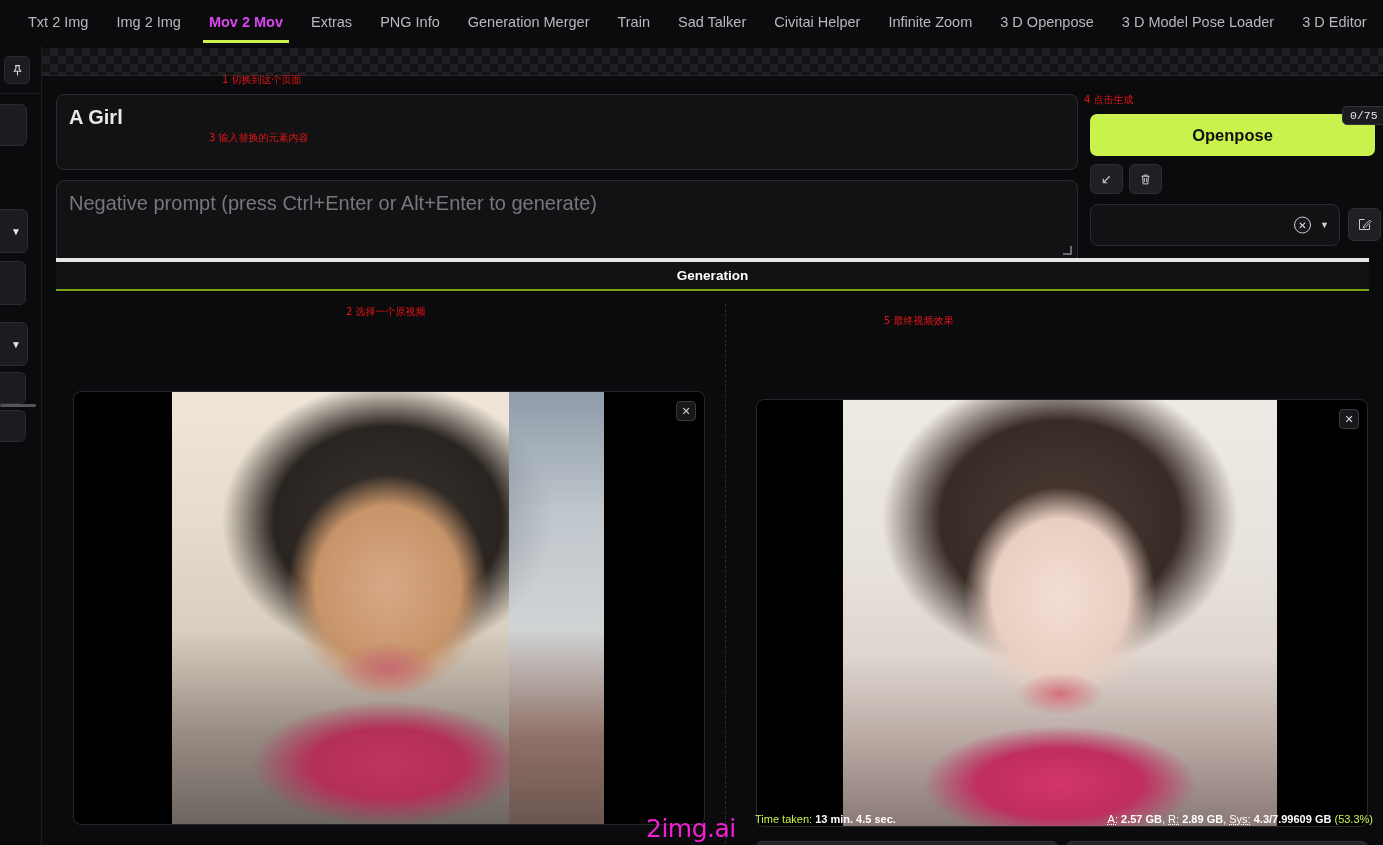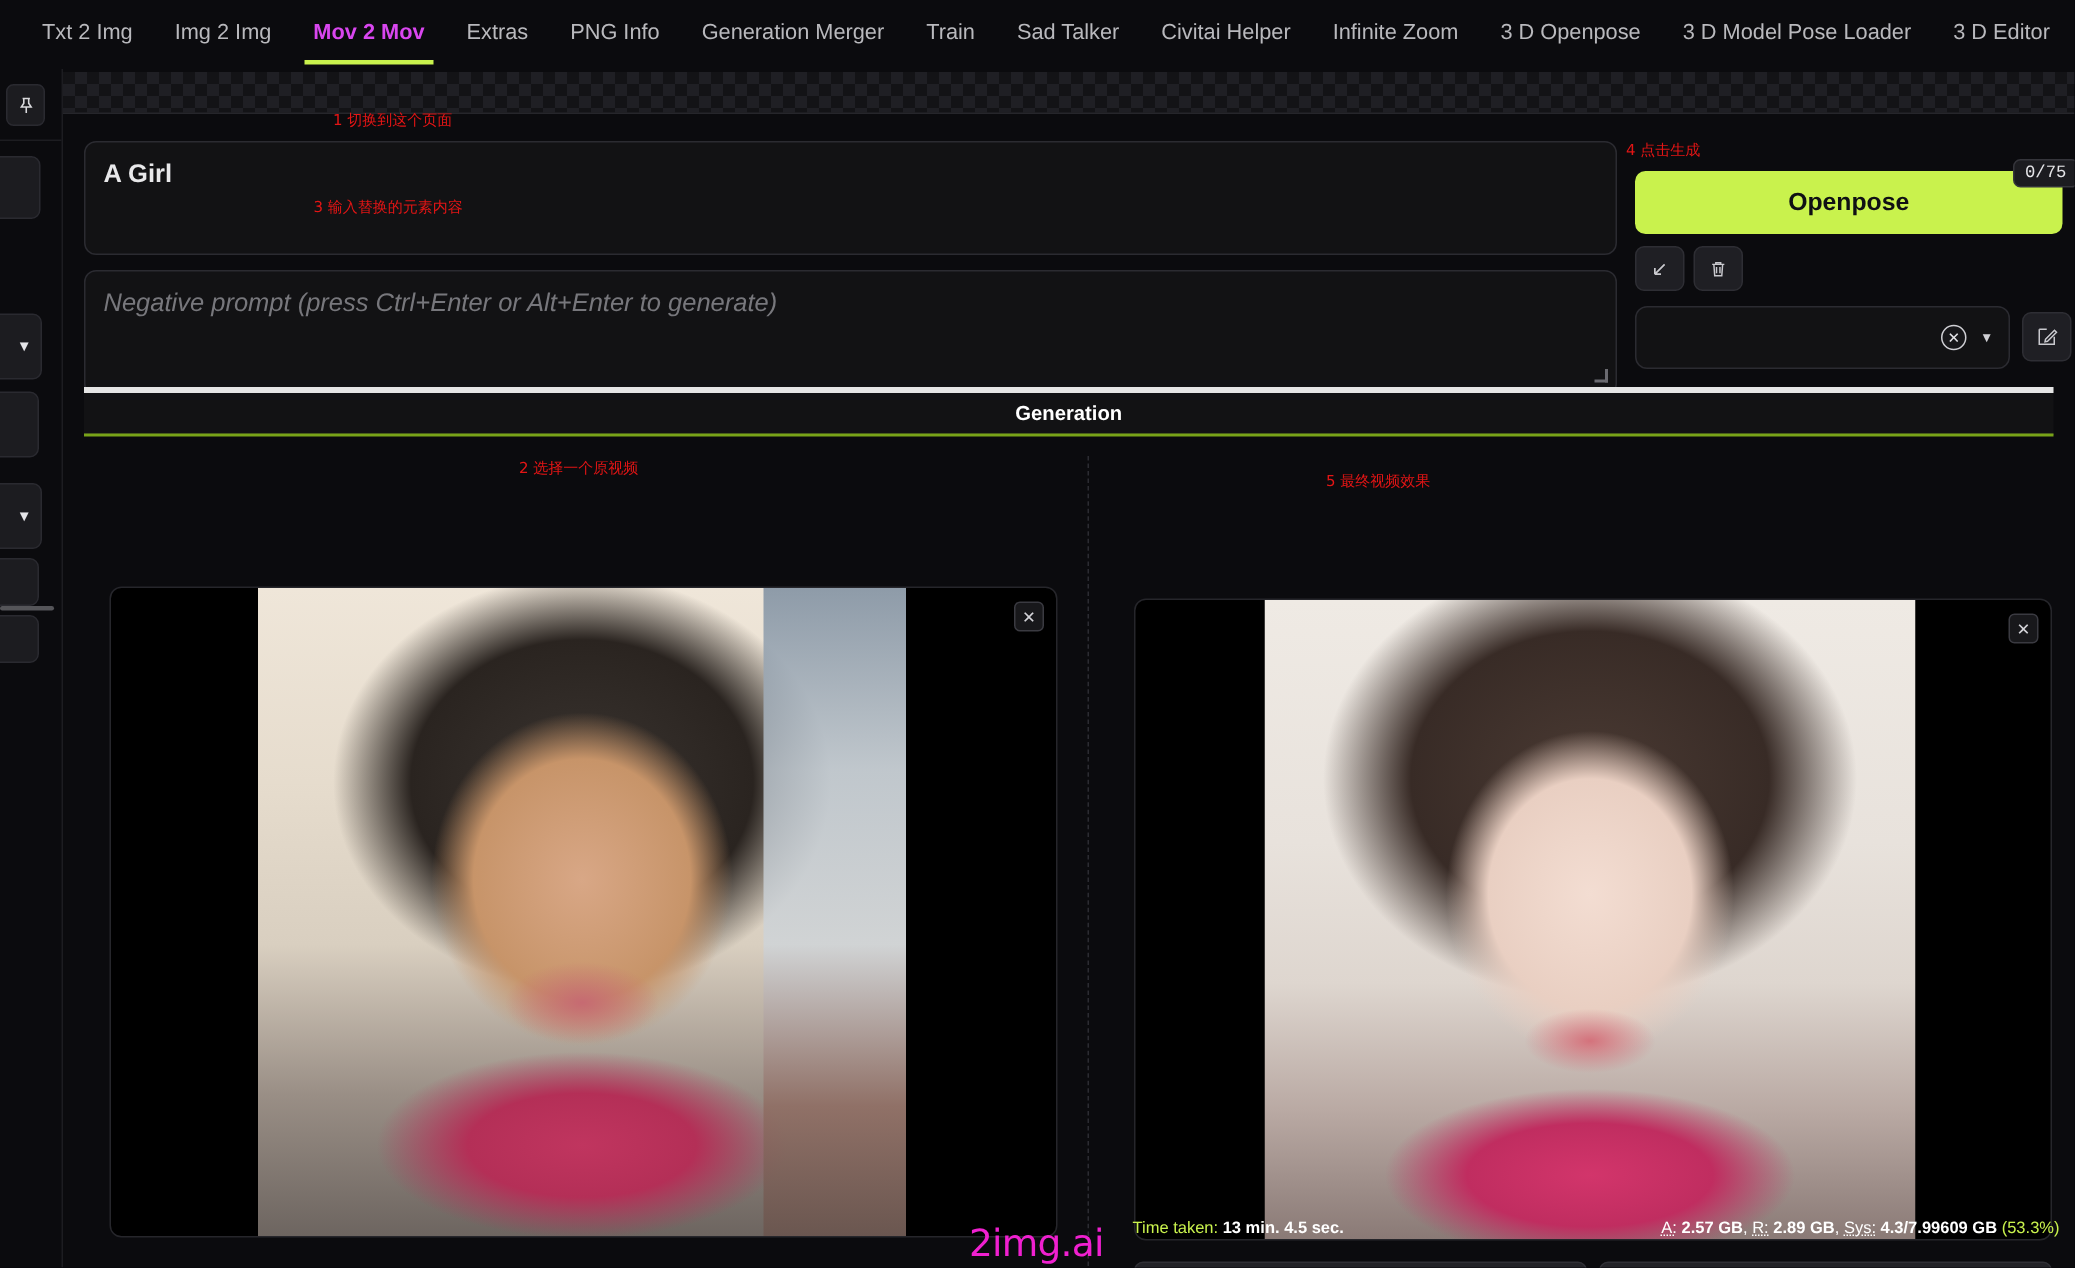--- a/index.html
+++ b/index.html
@@ -140,28 +140,28 @@
   }
   .ta {
     position: absolute;
     left: 0;
     width: 1022px;
     background: #121214;
     border: 1px solid #2b2b31;
     border-radius: 8px;
     color: #e8e8ea;
     font-family: "Liberation Sans", sans-serif;
-    font-size: 17px;
+    font-size: 20px;
     padding: 11px 12px;
     resize: none;
     outline: none;
     overflow: hidden;
   }
   .ta.pos { top: 0; height: 76px; font-weight: bold; }
-  .ta.neg { top: 86px; height: 84px; font-style: italic; }
+  .ta.neg { top: 86px; height: 84px; }
   .ta.neg::placeholder { color: #77777c; font-weight: normal; }
   .resize-grip {
     position: absolute;
     left: 1007px; top: 152px;
     width: 9px; height: 9px;
     border-right: 2px solid #6a6a70;
     border-bottom: 2px solid #6a6a70;
     pointer-events: none;
   }
 

